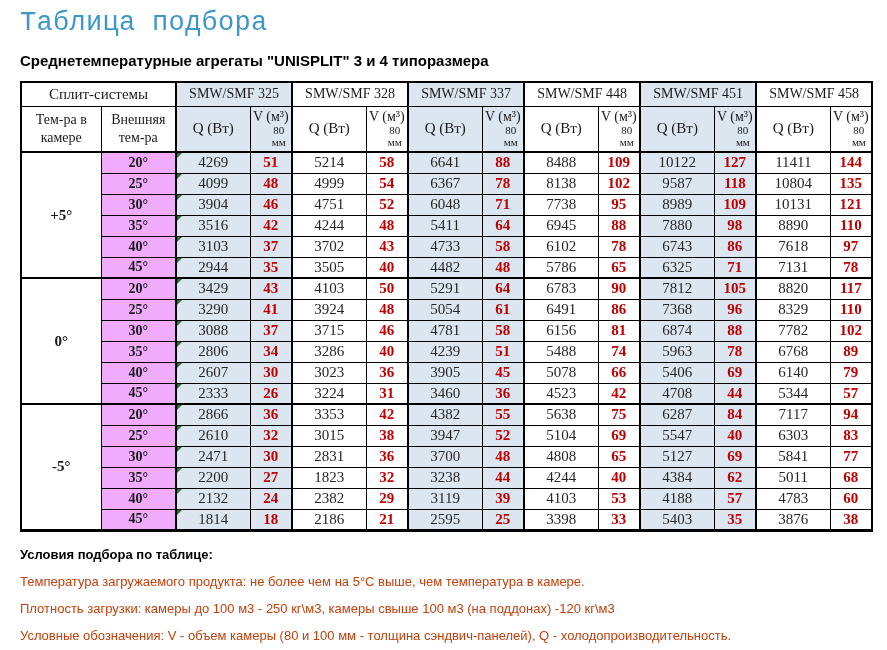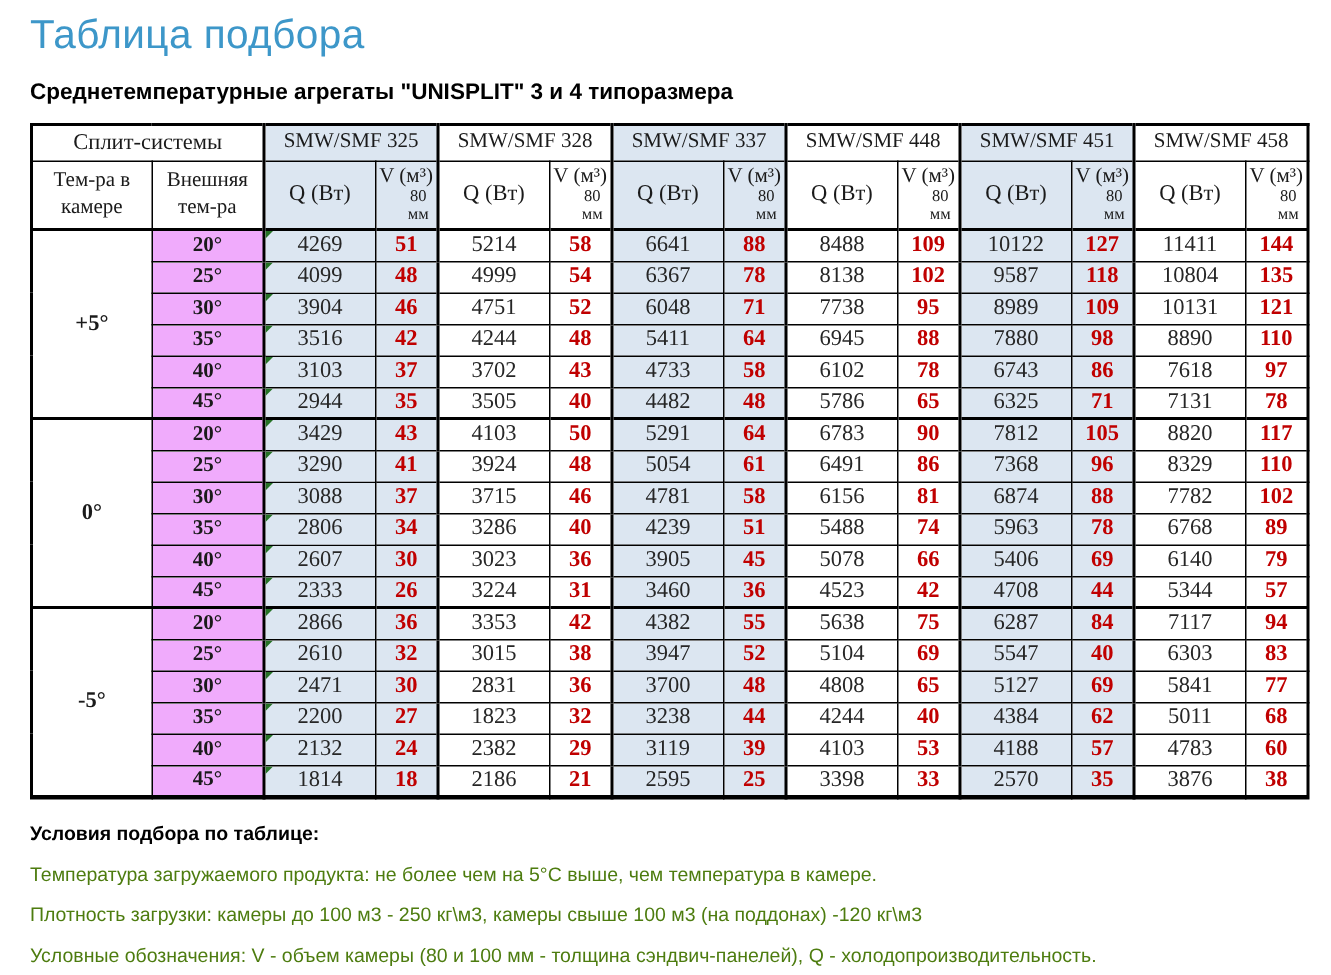--- a/index.html
+++ b/index.html
@@ -2,21 +2,21 @@
 <html><head>
 <meta charset="utf-8">
 <style>
   * { margin:0; padding:0; box-sizing:border-box; }
   html,body { width:887px; height:650px; background:#ffffff; overflow:hidden; }
   body { font-family:"Liberation Sans", sans-serif; color:#1a1a1a; }
   .page { padding:6px 14px 0 20px; }
 
   .page-title {
     font-size:27px; font-weight:400; color:#3d97c9;
-    letter-spacing:0.3px; margin:2px 0 14px 0;
+    letter-spacing:0.3px; margin:2px 0 14px 0;font-family:Liberation Mono, monospace;
   }
   .subtitle {
     font-size:15px; font-weight:bold; color:#000;
     margin:0 0 12px 0;
   }
 
   table.sel {
     border-collapse:collapse; table-layout:fixed;
     width:852px; border:2px solid #000; border-bottom-width:3px;
     font-family:"Liberation Serif", serif;
@@ -41,21 +41,21 @@
   td.vcell  { color:#c00000; font-weight:bold; }
   tr.sect td { border-top-width:2px; }
 
   td.marker { position:relative; }
   td.marker::before {
     content:""; position:absolute; top:0; left:0; width:0; height:0;
     border-top:5px solid #267326; border-right:5px solid transparent;
   }
 
   .footer { margin-top:16px; }
-  .footer p { font-size:13px; color:#4d7c0f; margin:0 0 13.5px 0; line-height:1.05; }
+  .footer p { font-size:13px; color:#c2410c; margin:0 0 13.5px 0; line-height:1.05; }
   .footer p.bold { font-weight:bold; color:#000; }
 </style>
 </head>
 <body>
 
 <div class="page">
   <h1 class="page-title">Таблица подбора</h1>
   <h2 class="subtitle">Среднетемпературные агрегаты "UNISPLIT" 3 и 4 типоразмера</h2>
 
   <table class="sel">
@@ -382,21 +382,21 @@
         <tr>
           <td class="etemp">45°</td>
           <td class="qcell gsep shade marker">1814</td>
           <td class="vcell shade">18</td>
           <td class="qcell gsep">2186</td>
           <td class="vcell">21</td>
           <td class="qcell gsep shade">2595</td>
           <td class="vcell shade">25</td>
           <td class="qcell gsep">3398</td>
           <td class="vcell">33</td>
-          <td class="qcell gsep shade">2570</td>
+          <td class="qcell gsep shade">5403</td>
           <td class="vcell shade">35</td>
           <td class="qcell gsep">3876</td>
           <td class="vcell">38</td>
         </tr>
       </tbody>
   </table>
 
   <div class="footer">
     <p class="bold">Условия подбора по таблице:</p>
     <p>Температура загружаемого продукта:   не более чем на 5°С выше, чем температура в камере.</p>

